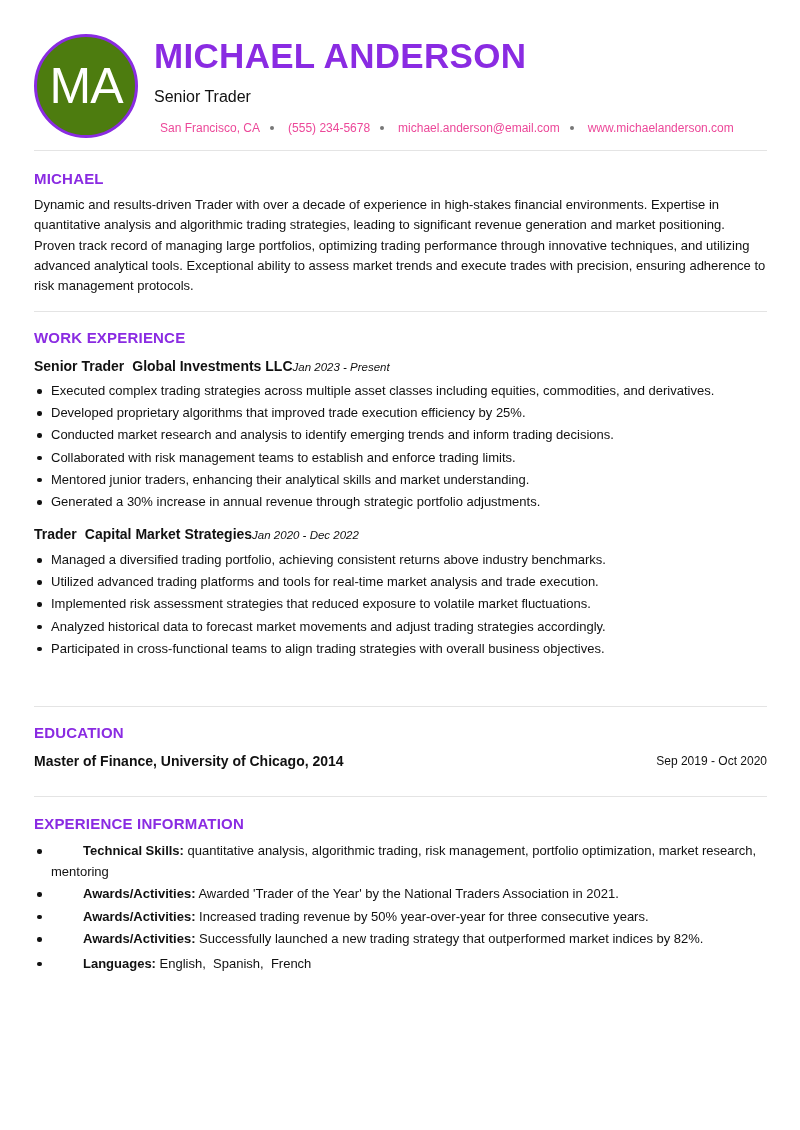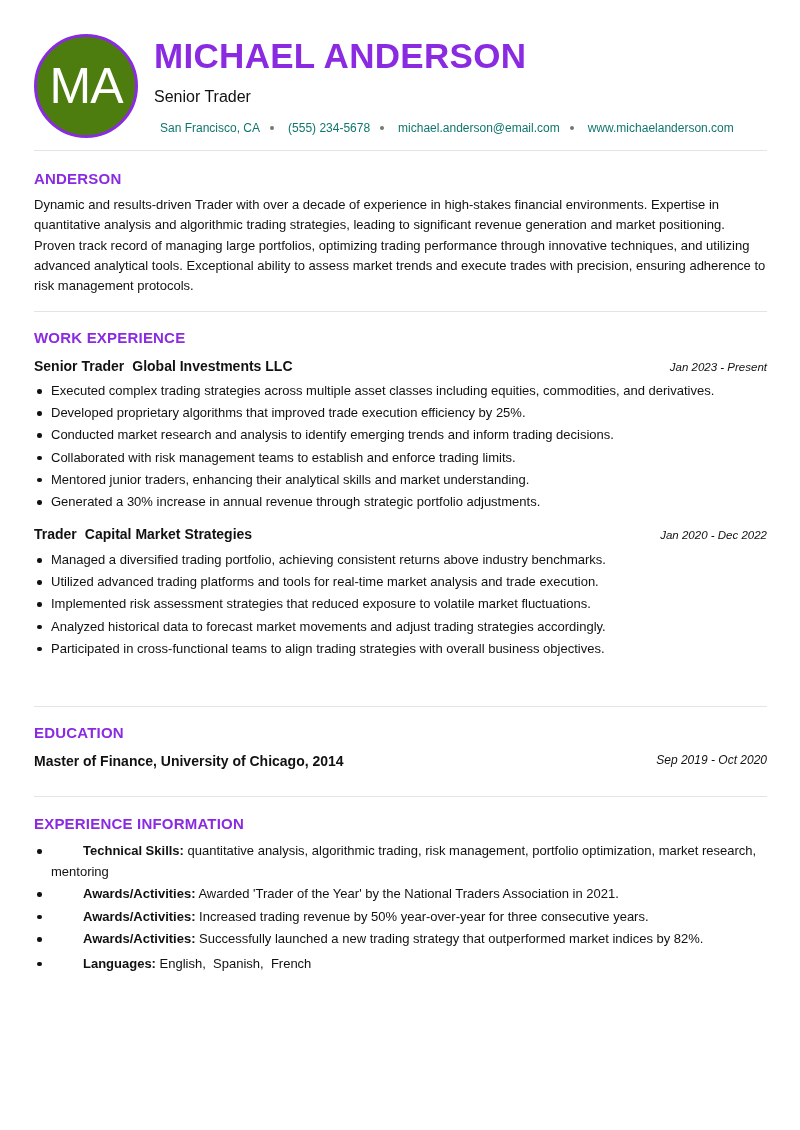--- a/index.html
+++ b/index.html
@@ -6,42 +6,42 @@
   html, body { width: 800px; height: 1130px; background: #ffffff; }
   body { font-family: "Liberation Sans", "DejaVu Sans", sans-serif; color: #111; position: relative; overflow: hidden; }
   .page { position: absolute; left: 0; top: 0; width: 800px; height: 1130px; }
 
   .avatar { position: absolute; left: 34px; top: 34px; width: 104px; height: 104px; border-radius: 50%;
     background: #4d7c0f; border: 3px solid #8a2be2; display: flex; align-items: center; justify-content: center; }
   .avatar span { color: #fff; font-size: 50px; font-weight: 400; letter-spacing: -1px; }
 
   .name { position: absolute; left: 154px; top: 36px; font-size: 35px; font-weight: 700; color: #8a2be2; letter-spacing: 0.3px; }
   .job { position: absolute; left: 154px; top: 88px; font-size: 16px; color: #111; }
-  .contact { position: absolute; left: 160px; top: 121px; font-size: 12px; color: #0f766e; display: flex; align-items: center; }
+  .contact { position: absolute; left: 160px; top: 121px; font-size: 12px; color: #ec4899; display: flex; align-items: center; }
   .contact .item { display: flex; align-items: center; }
   .contact .dot { display: inline-block; width: 4px; height: 4px; background: #777; border-radius: 50%; margin: 0 14px 0 10px; }
 
   .divider { position: absolute; left: 34px; width: 733px; height: 1px; background: #e4e4e4; }
 
   .section-title { position: absolute; left: 34px; font-size: 15px; font-weight: 700; color: #8a2be2; letter-spacing: 0.2px; }
 
   .summary { position: absolute; left: 34px; top: 195px; width: 735px; font-size: 13px; line-height: 20.3px; color: #111; }
 
-  .job-head { position: absolute; left: 34px; width: 733px; display: flex; justify-content: space-between; align-items: baseline; }
+  .job-head { position: absolute; left: 34px; width: 733px; display: flex; justify-content: flex-start; align-items: baseline; }
   .job-title { font-size: 14px; font-weight: 700; color: #111; }
   .job-title .gap { display: inline-block; width: 8px; }
   .job-date { font-size: 11.5px; font-style: italic; color: #111; }
 
   ul.bullets { position: absolute; left: 34px; width: 735px; list-style: none; }
   ul.bullets li { position: relative; padding-left: 17px; font-size: 13px; line-height: 22.2px; color: #111; }
   ul.bullets li::before { content: ""; position: absolute; left: 3px; top: 9px; width: 4.5px; height: 4.5px; background: #111; border-radius: 50%; }
 
-  .edu-head { position: absolute; left: 34px; top: 753px; width: 733px; display: flex; justify-content: space-between; align-items: flex-start; }
+  .edu-head { position: absolute; left: 34px; top: 753px; width: 733px; display: flex; justify-content: space-between; align-items: center; }
   .edu-degree { font-size: 14px; font-weight: 700; color: #111; }
-  .edu-date { font-size: 12px; font-style: italic; color: #111; }
+  .edu-date { font-size: 12px; color: #111; }
 
   ul.info { position: absolute; left: 34px; top: 841px; width: 735px; list-style: none; }
   ul.info li { position: relative; padding-left: 17px; font-size: 13px; line-height: 20.5px; color: #111; margin-bottom: 2px; }
   ul.info li.lang { margin-top: 4px; }
   ul.info li::before { content: ""; position: absolute; left: 3px; top: 8px; width: 4.5px; height: 4.5px; background: #111; border-radius: 50%; }
   ul.info li b { font-weight: 700; margin-left: 32px; }
 </style>
 </head>
 <body>
 
@@ -59,21 +59,21 @@
     <span class="dot"></span>
     <span class="item">(555) 234-5678</span>
     <span class="dot"></span>
     <span class="item">michael.anderson@email.com</span>
     <span class="dot"></span>
     <span class="item">www.michaelanderson.com</span>
   </div>
 
   <div class="divider" style="top:150px"></div>
 
-  <div class="section-title" style="top:170px">ANDERSON</div>
+  <div class="section-title" style="top:170px">MICHAEL</div>
   <p class="summary">Dynamic and results-driven Trader with over a decade of experience in high-stakes financial environments. Expertise in quantitative analysis and algorithmic trading strategies, leading to significant revenue generation and market positioning. Proven track record of managing large portfolios, optimizing trading performance through innovative techniques, and utilizing advanced analytical tools. Exceptional ability to assess market trends and execute trades with precision, ensuring adherence to risk management protocols.</p>
 
   <div class="divider" style="top:311px"></div>
 
   <div class="section-title" style="top:329px">WORK EXPERIENCE</div>
 
   <div class="job-head" style="top:358px">
     <div class="job-title">
       <span>Senior Trader</span><span class="gap"></span><span>Global Investments LLC</span>
     </div>

